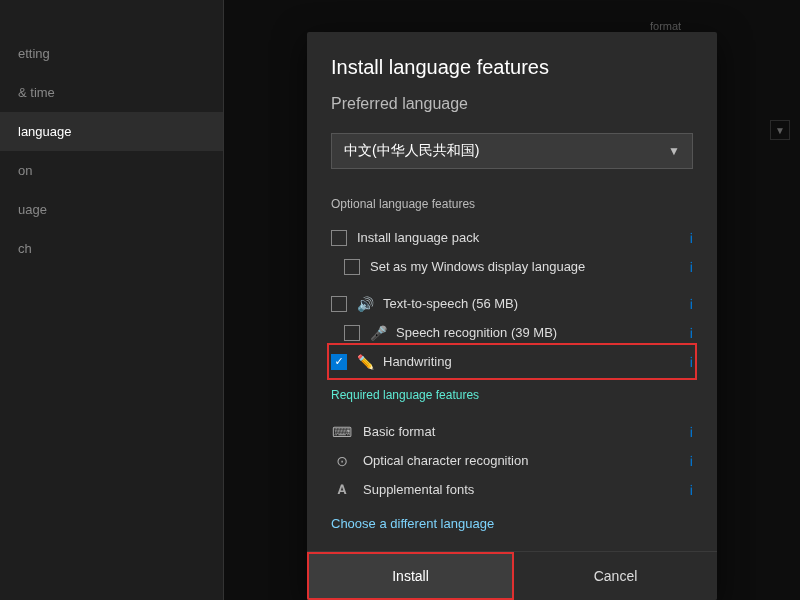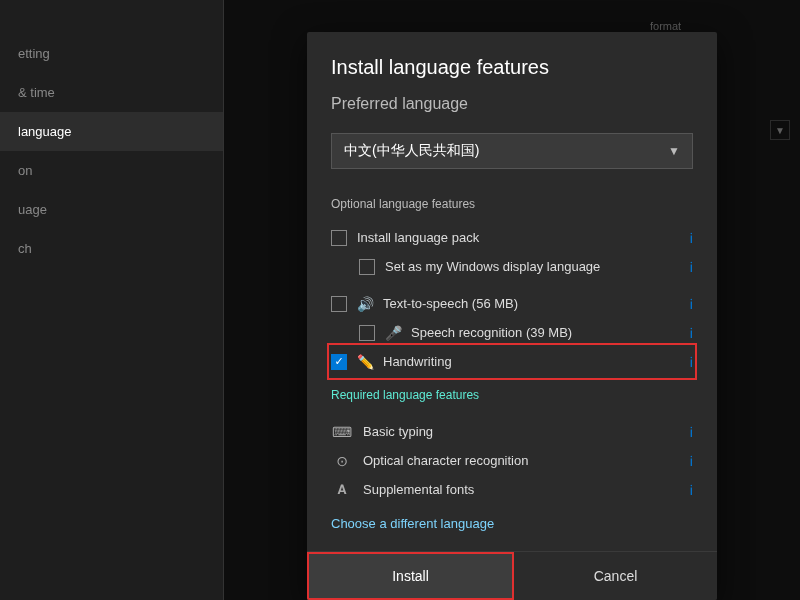--- a/index.html
+++ b/index.html
@@ -112,21 +112,21 @@
     }
 
     .feature-row {
       display: flex;
       align-items: center;
       padding: 5px 0;
       position: relative;
     }
 
     .feature-row.sub {
-      margin-left: 28px;
+      margin-left: 13px;
     }
 
     
     .checkbox {
       width: 16px;
       height: 16px;
       border: 1px solid #888;
       background: transparent;
       margin-right: 10px;
       flex-shrink: 0;
@@ -327,21 +327,21 @@
           
           
         </div>
 
         
         <div class="req-label">Required language features</div>
 
         
         <div class="req-row">
           <span class="req-icon">⌨</span>
-          <span class="feature-label">Basic typing</span>
+          <span class="feature-label">Basic format</span>
           <span class="info-icon">ℹ</span>
         </div>
 
         
         <div class="req-row">
           <span class="req-icon">⊙</span>
           <span class="feature-label">Optical character recognition</span>
           <span class="info-icon">ℹ</span>
         </div>
 

